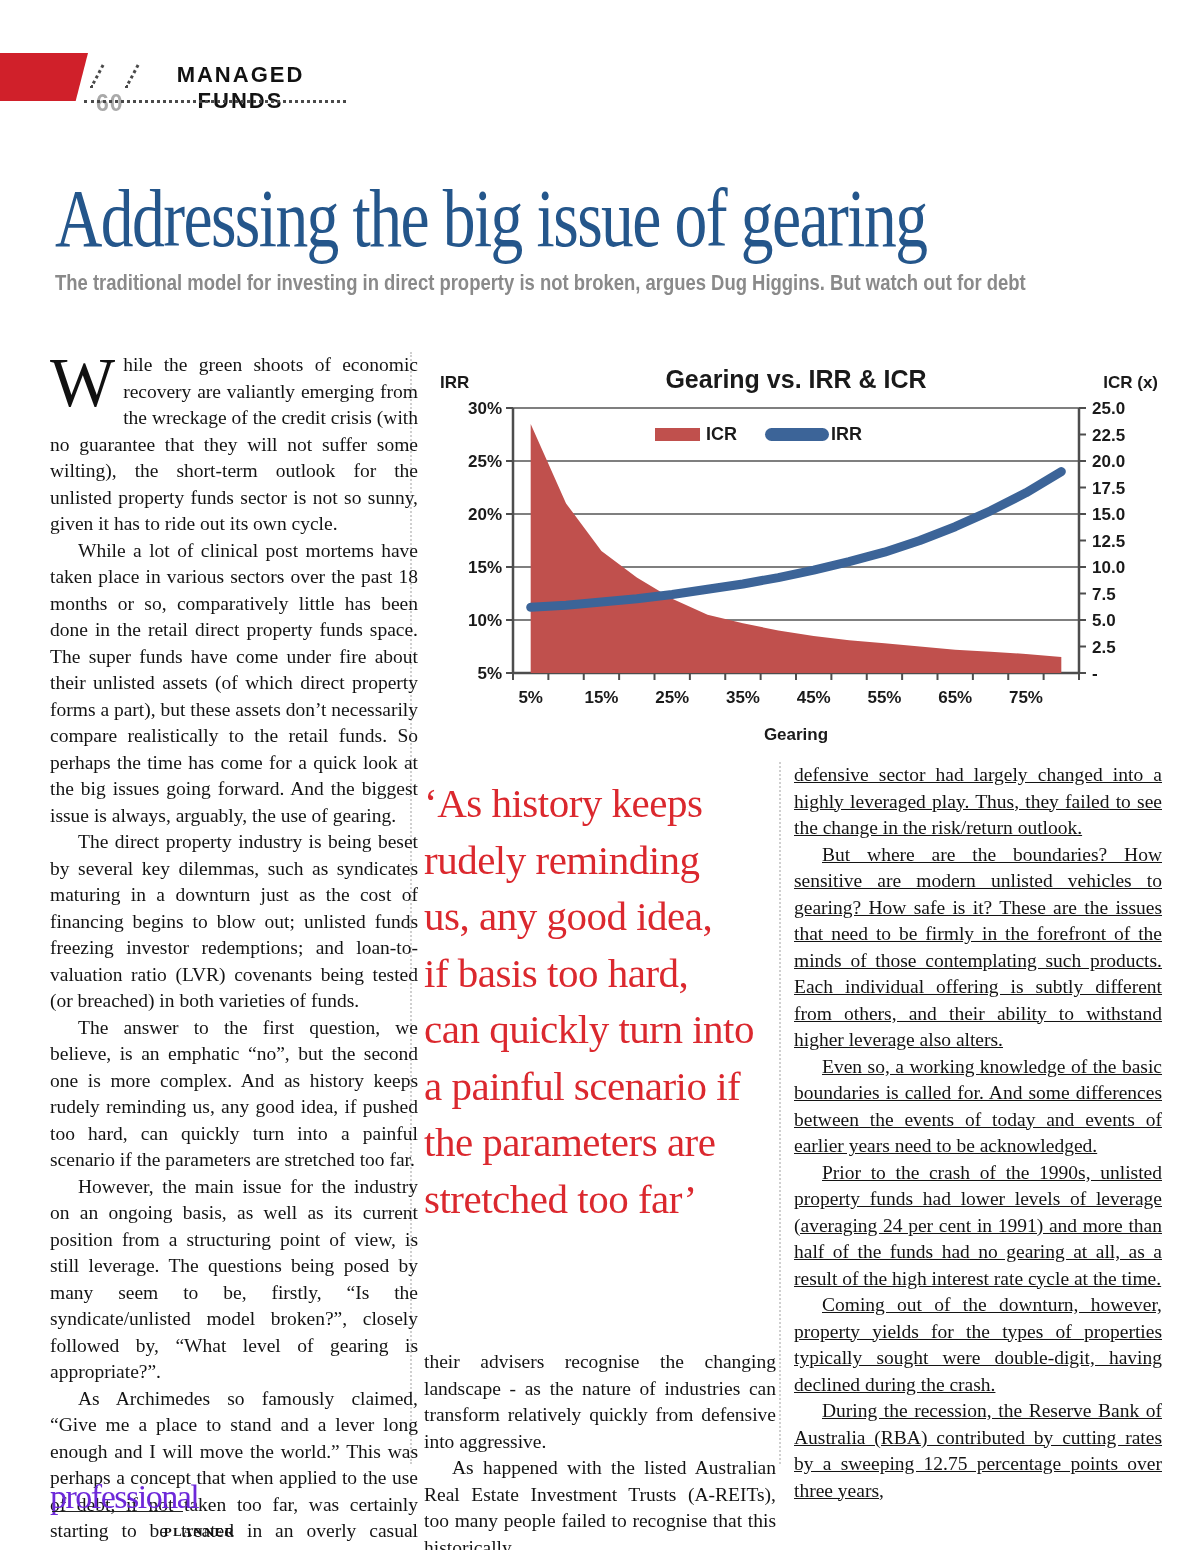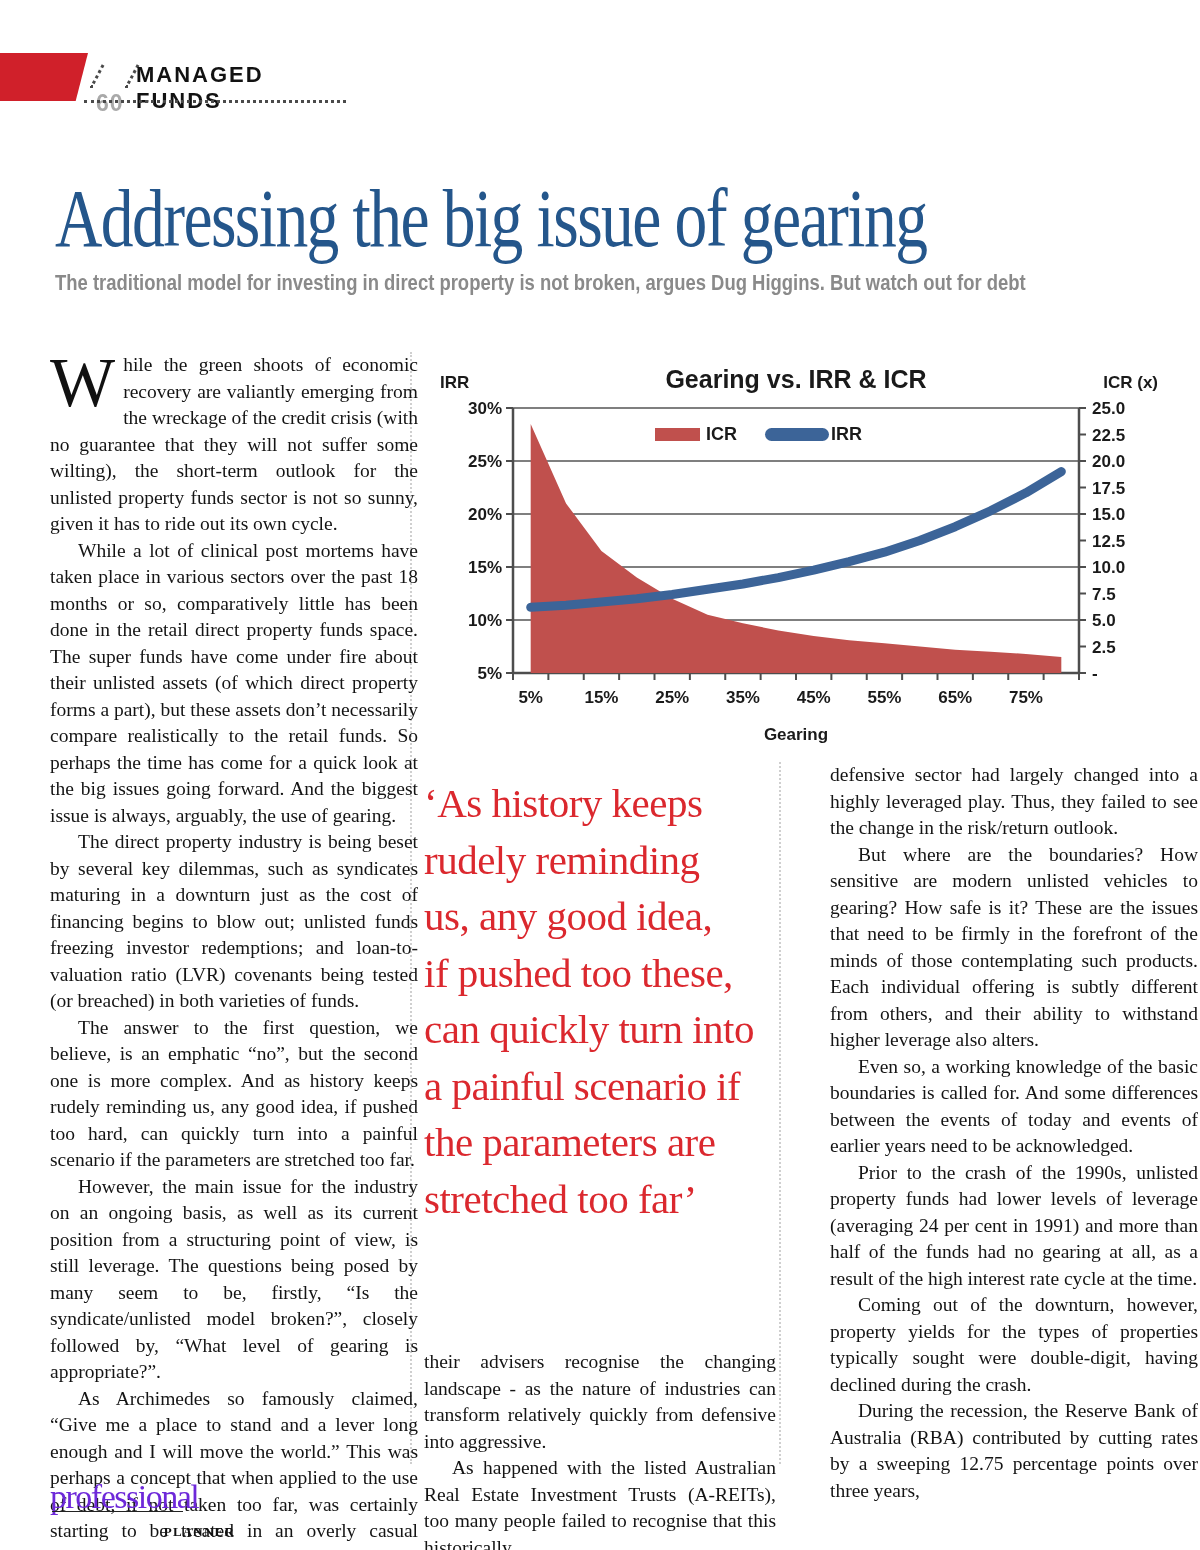--- a/index.html
+++ b/index.html
@@ -4,31 +4,31 @@
 <style>
   html,body{margin:0;padding:0;background:#e8e8e8;}
   .page{position:relative;width:1200px;height:1550px;background:#ffffff;margin:0 auto;overflow:hidden;font-family:"Liberation Serif",serif;color:#141414;}
 
   
   .kicker{position:absolute;left:0;top:53px;height:48px;width:345px;}
   .kicker-shape{position:absolute;left:0;top:0;width:88px;height:48px;background:#d0202a;clip-path:polygon(0 0,100% 0,86% 100%,0 100%);}
   .kicker-dots{position:absolute;left:84px;top:47px;width:262px;border-bottom:3px dotted #4a4a4a;}
   .kicker-diag{position:absolute;width:26px;border-bottom:3px dotted #4a4a4a;transform:rotate(-62deg);}
   .kicker-num{position:absolute;left:96px;top:9px;font-family:"Liberation Sans",sans-serif;font-weight:bold;font-size:23px;color:#a9a9a9;letter-spacing:1px;margin-top:28px;}
-  .kicker-label{position:absolute;left:136px;top:9px;font-family:"Liberation Sans",sans-serif;font-weight:bold;font-size:22px;color:#121212;letter-spacing:2px;}
+  .kicker-label{position:absolute;left:136px;top:9px;font-family:"Liberation Sans",sans-serif;font-weight:bold;font-size:22px;color:#121212;letter-spacing:2px;text-align:center;}
 
   
   .headline{position:absolute;left:55px;top:172px;white-space:nowrap;font-family:"Liberation Serif",serif;font-weight:400;font-size:82px;color:#24568b;transform:scaleX(0.80);transform-origin:left top;letter-spacing:-2px;}
   .standfirst{position:absolute;left:55px;top:270px;white-space:nowrap;font-family:"Liberation Sans",sans-serif;font-weight:bold;font-size:22.5px;color:#8a8a8a;transform:scaleX(0.82);transform-origin:left top;}
 
   
   .col{position:absolute;font-size:19.5px;line-height:26.5px;text-align:justify;}
   .col-left{left:50px;top:352px;width:368px;}
   .col-mid-bottom{left:424px;top:1349px;width:352px;}
-  .col-right{left:830px;top:762px;width:368px;}
+  .col-right{left:794px;top:762px;width:368px;text-decoration:underline;}
   .body-para{margin:0;}
   .body-para.indent{text-indent:28px;}
   .drop-cap{float:left;font-size:69px;line-height:50px;padding:6px 8px 0 0;font-family:"Liberation Serif",serif;color:#111;}
   .sep{position:absolute;width:0;border-left:2px dotted #cfcfcf;}
   .sep-1{left:410px;top:352px;height:1112px;}
   .sep-2{left:779px;top:762px;height:702px;}
 
   
   .chart-wrap{position:absolute;left:432px;top:358px;width:728px;height:395px;}
   #chart-svg{width:728px;height:392px;display:block;}
@@ -157,21 +157,21 @@
         <text x="8" y="30" class="axis-title">IRR</text>
         <text x="726" y="30" text-anchor="end" class="axis-title">ICR (x)</text>
         <text x="364" y="382" text-anchor="middle" class="axis-title">Gearing</text>
       </svg>
   </div>
 
   <div class="pull-quote">
       <div class="quote-line">‘As history keeps</div>
       <div class="quote-line">rudely reminding</div>
       <div class="quote-line">us, any good idea,</div>
-      <div class="quote-line">if pushed too these,</div>
+      <div class="quote-line">if basis too hard,</div>
       <div class="quote-line">can quickly turn into</div>
       <div class="quote-line">a painful scenario if</div>
       <div class="quote-line">the parameters are</div>
       <div class="quote-line">stretched too far’</div>
     </div>
 
   <div class="col col-mid-bottom">
       <p class="body-para">their advisers recognise the changing landscape - as the nature of industries can transform relatively quickly from defensive into aggressive.</p>
       <p class="body-para indent">As happened with the listed Australian Real Estate Investment Trusts (A-REITs), too many people failed to recognise that this historically</p>
     </div>

